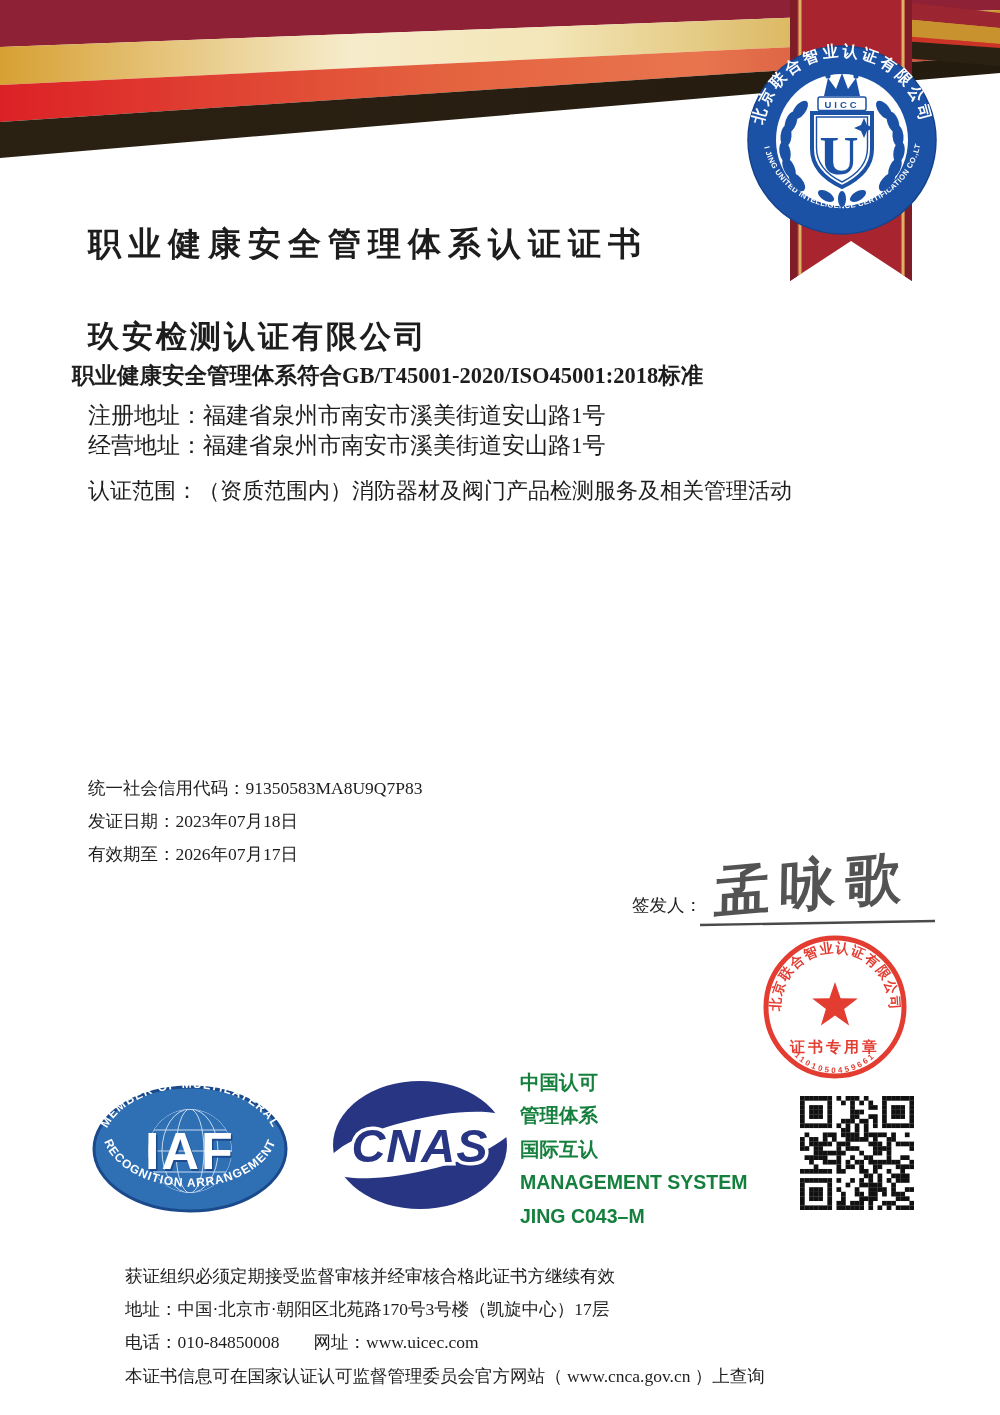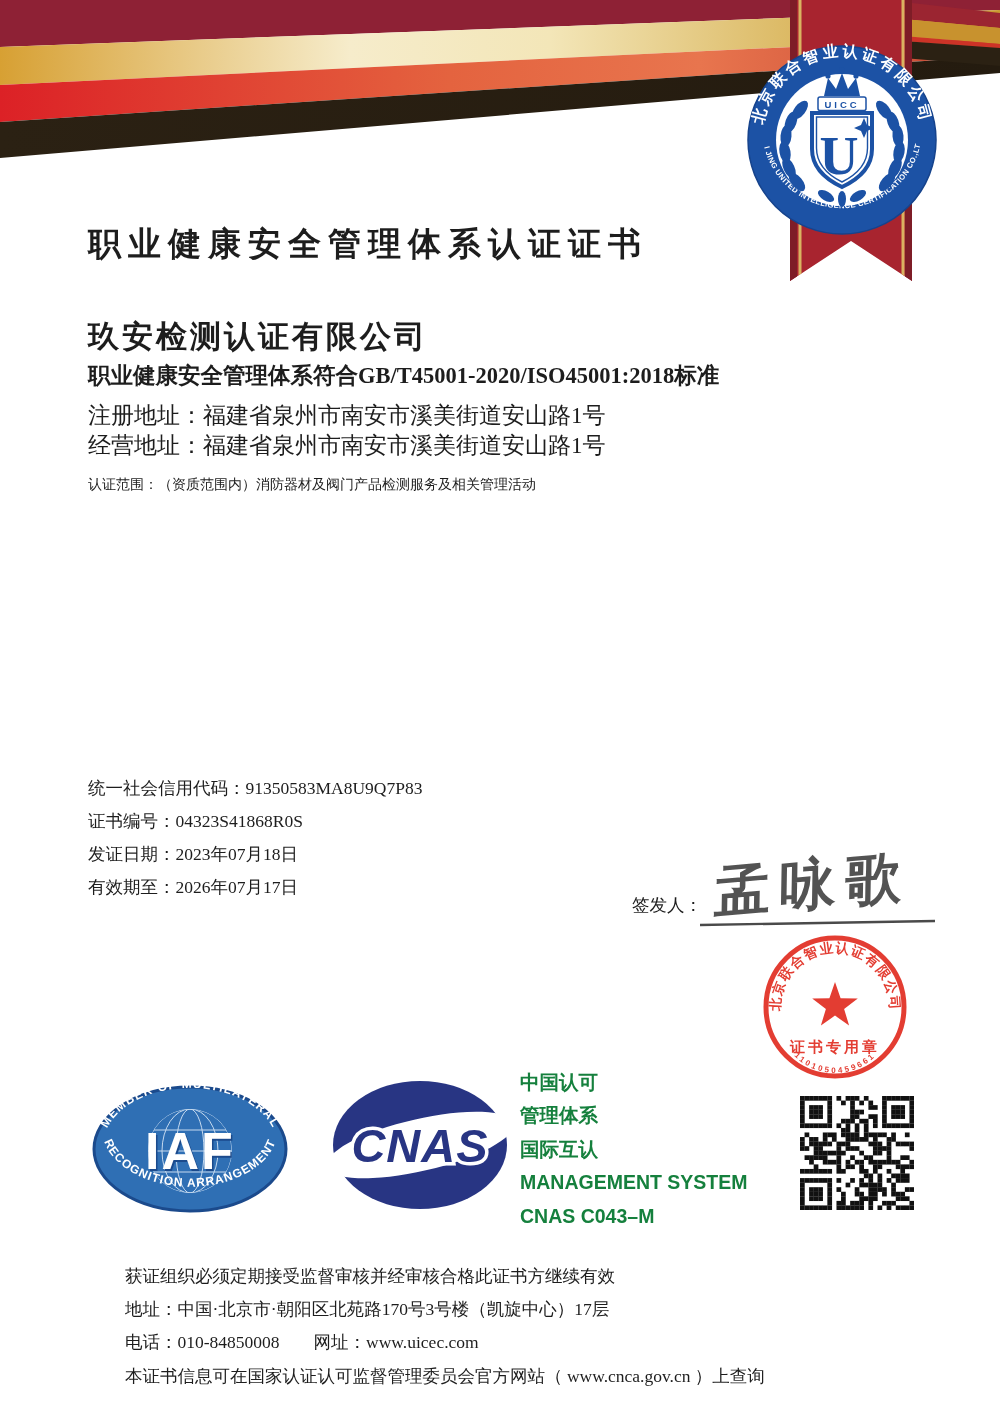--- a/index.html
+++ b/index.html
@@ -1,23 +1,23 @@
 <!DOCTYPE html>
 <html><head>
 <meta charset="utf-8">
 <style>
   html,body{margin:0;padding:0;background:#e8e8e8;}
   .page{position:relative;width:1000px;height:1415px;background:#ffffff;margin:0 auto;
         overflow:hidden;font-family:"Liberation Serif","DejaVu Serif",serif;color:#1d1d1d;}
   .abs{position:absolute;}
   .title{left:88px;top:222px;font-size:33px;font-weight:600;letter-spacing:7px;white-space:nowrap;}
   .company{left:88px;top:316px;font-size:31px;font-weight:700;letter-spacing:3px;white-space:nowrap;}
-  .standard{left:88px;top:360px;font-size:22.5px;font-weight:700;white-space:nowrap;}
+  .standard{left:72px;top:360px;font-size:22.5px;font-weight:700;white-space:nowrap;}
   .addr-block{left:88px;top:401px;font-size:23px;line-height:29.5px;white-space:nowrap;}
-  .scope-line{left:88px;top:476px;font-size:14px;white-space:nowrap;text-align:center;}
+  .scope-line{left:88px;top:476px;font-size:22px;white-space:nowrap;text-align:center;}
   .details{left:88px;top:772px;font-size:17.5px;line-height:33px;white-space:nowrap;}
   .signer{left:632px;top:893px;font-size:17.5px;white-space:nowrap;}
   .accr{left:520px;top:1066px;font-family:"Liberation Sans","DejaVu Sans",sans-serif;
         font-size:19.5px;font-weight:700;line-height:33.4px;color:#15803d;white-space:nowrap;}
   .footer{left:88px;top:1260px;font-size:17.5px;line-height:33.2px;white-space:nowrap;margin-left:37px;}
   .qr{left:800px;top:1096px;width:114px;height:114px;}
   .gap{display:inline-block;width:34px;}
   svg text{user-select:none;}
 </style>
 </head>
@@ -137,23 +137,20 @@
 
   <div class="abs scope-line">
     <span>认证范围：</span><span>（资质范围内）消防器材及阀门产品检测服务及相关管理活动</span>
   </div>
 
   <div class="abs details">
     <div>
       <span>统一社会信用代码：</span><span>91350583MA8U9Q7P83</span>
     </div>
     <div>
-      <span>证书编号：</span><span>04323S41868R0S</span>
-    </div>
-    <div>
       <span>发证日期：</span><span>2023年07月18日</span>
     </div>
     <div>
       <span>有效期至：</span><span>2026年07月17日</span>
     </div>
   </div>
 
   <div class="abs signer">签发人：</div>
 
   <svg class="abs" style="left:690px;top:835px" width="260" height="100" viewBox="0 0 260 100">
@@ -208,21 +205,21 @@
     <ellipse cx="90" cy="70" rx="87" ry="64" fill="#283583"></ellipse>
     <ellipse cx="90" cy="70" rx="96" ry="26" fill="#FFFFFF" transform="rotate(-13 90 70)"></ellipse>
     <text x="90" y="87" text-anchor="middle" font-family="Liberation Sans,DejaVu Sans,sans-serif" font-size="47" font-weight="800" font-style="italic" fill="#283583" stroke="#FFFFFF" stroke-width="7" paint-order="stroke" letter-spacing="1">CNAS</text>
   </svg>
 
   <div class="abs accr">
     <div>中国认可</div>
     <div>管理体系</div>
     <div>国际互认</div>
     <div>MANAGEMENT SYSTEM</div>
-    <div>CNAS C043–M</div>
+    <div>JING C043–M</div>
   </div>
 
   <div class="abs qr"><svg width="114" height="114" viewBox="0 0 114 114">
         <rect x="0.00" y="0.00" width="4.71" height="4.71" fill="#111"></rect>
         <rect x="4.56" y="0.00" width="4.71" height="4.71" fill="#111"></rect>
         <rect x="9.12" y="0.00" width="4.71" height="4.71" fill="#111"></rect>
         <rect x="13.68" y="0.00" width="4.71" height="4.71" fill="#111"></rect>
         <rect x="18.24" y="0.00" width="4.71" height="4.71" fill="#111"></rect>
         <rect x="22.80" y="0.00" width="4.71" height="4.71" fill="#111"></rect>
         <rect x="27.36" y="0.00" width="4.71" height="4.71" fill="#111"></rect>

